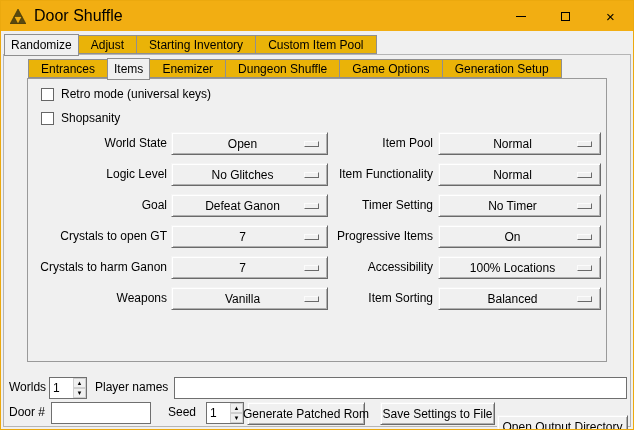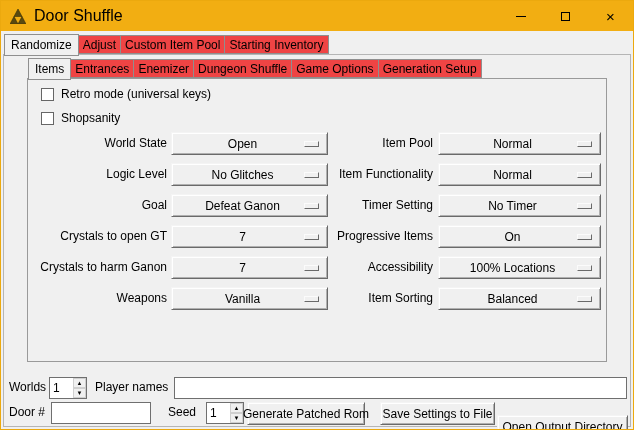--- a/index.html
+++ b/index.html
@@ -21,21 +21,21 @@
   
   .client { position:absolute; top:30px; left:0; right:0; bottom:0; background:#f0f0f0; }
 
   .pane { position:absolute; background:#f0f0f0; border:1px solid #9a9a9a; }
   .outer-pane { top:23px; left:2px; width:628px; height:373px; border-color:#b5b5b5; }
   .inner-pane { top:47px; left:26px; width:580px; height:284px; }
 
   .tabbar { position:absolute; display:flex; align-items:flex-end; z-index:2; }
   .outer-tabbar { top:2px; left:3px; height:22px; }
   .inner-tabbar { top:25px; left:27px; height:23px; }
-  .tab { display:flex; align-items:center; padding:0 4px; border:1px solid #8f8f8f; background:#ef4444; height:19px; margin-bottom:1px; margin-left:-1px; position:relative; white-space:nowrap; }
+  .tab { display:flex; align-items:center; padding:0 12px; border:1px solid #8f8f8f; background:#eab308; height:19px; margin-bottom:1px; margin-left:-1px; position:relative; white-space:nowrap; }
   .tab:first-child { margin-left:0; }
   .tab.selected { background:#f0f0f0; height:22px; margin-bottom:-1px; z-index:3; padding:0 6px; }
 
   
   .checkrow { position:absolute; left:40px; display:flex; align-items:center; z-index:2; }
   .checkbox { width:13px; height:13px; background:#fff; border:1px solid #666; }
   .checklabel { margin-left:7px; }
 
   
   .opt-label { position:absolute; height:23px; line-height:23px; text-align:right; z-index:2; }
@@ -82,28 +82,28 @@
         </div>
     </div>
   </div>
 
   <div class="client">
 
     <div class="pane outer-pane"></div>
     <div class="tabbar outer-tabbar">
       <div class="tab selected">Randomize</div>
       <div class="tab">Adjust</div>
+      <div class="tab">Starting Inventory</div>
       <div class="tab">Custom Item Pool</div>
-      <div class="tab">Starting Inventory</div>
     </div>
 
     <div class="pane inner-pane"></div>
     <div class="tabbar inner-tabbar">
+      <div class="tab">Entrances</div>
       <div class="tab selected">Items</div>
-      <div class="tab">Entrances</div>
       <div class="tab">Enemizer</div>
       <div class="tab">Dungeon Shuffle</div>
       <div class="tab">Game Options</div>
       <div class="tab">Generation Setup</div>
     </div>
 
     <div class="checkrow" style="top:56px">
       <div class="checkbox"></div>
       <span class="checklabel">Retro mode (universal keys)</span>
     </div>

